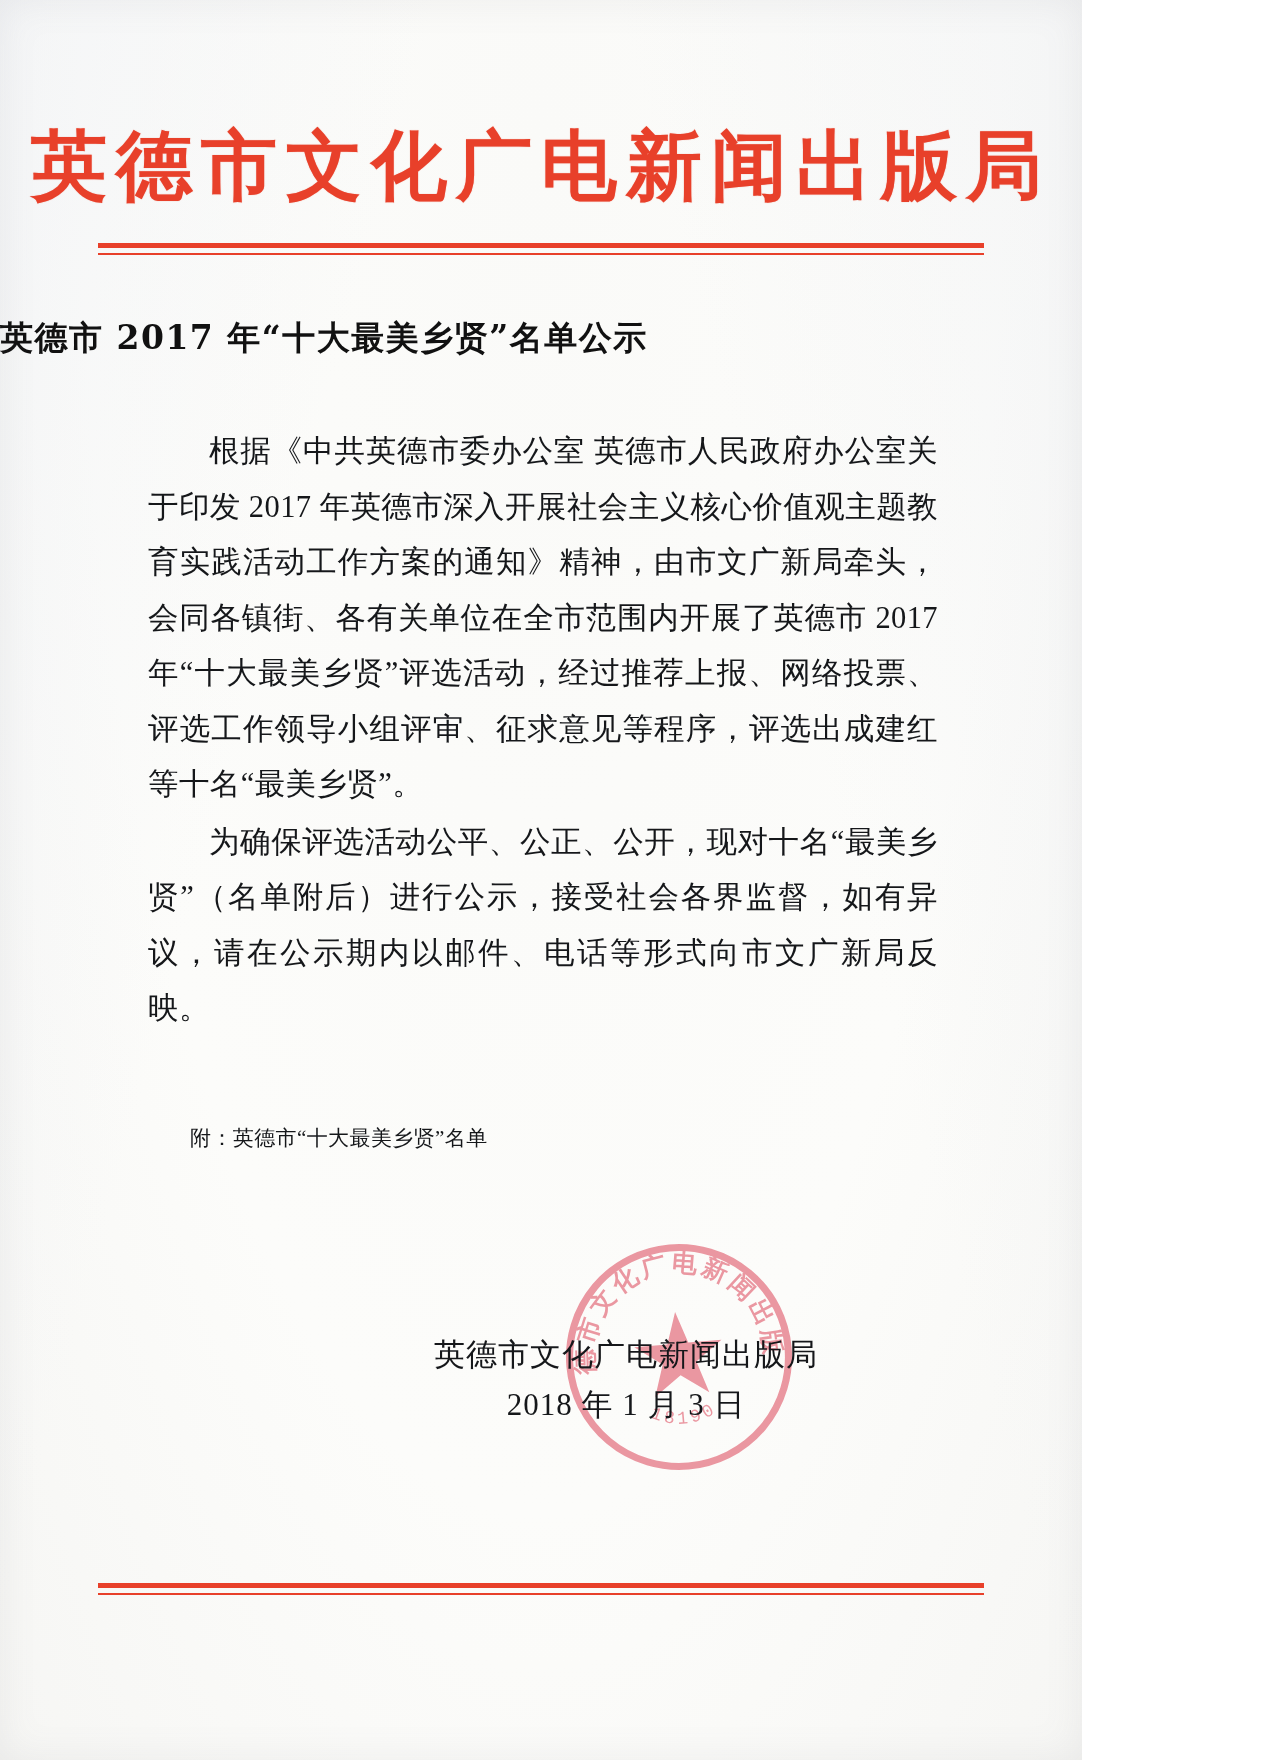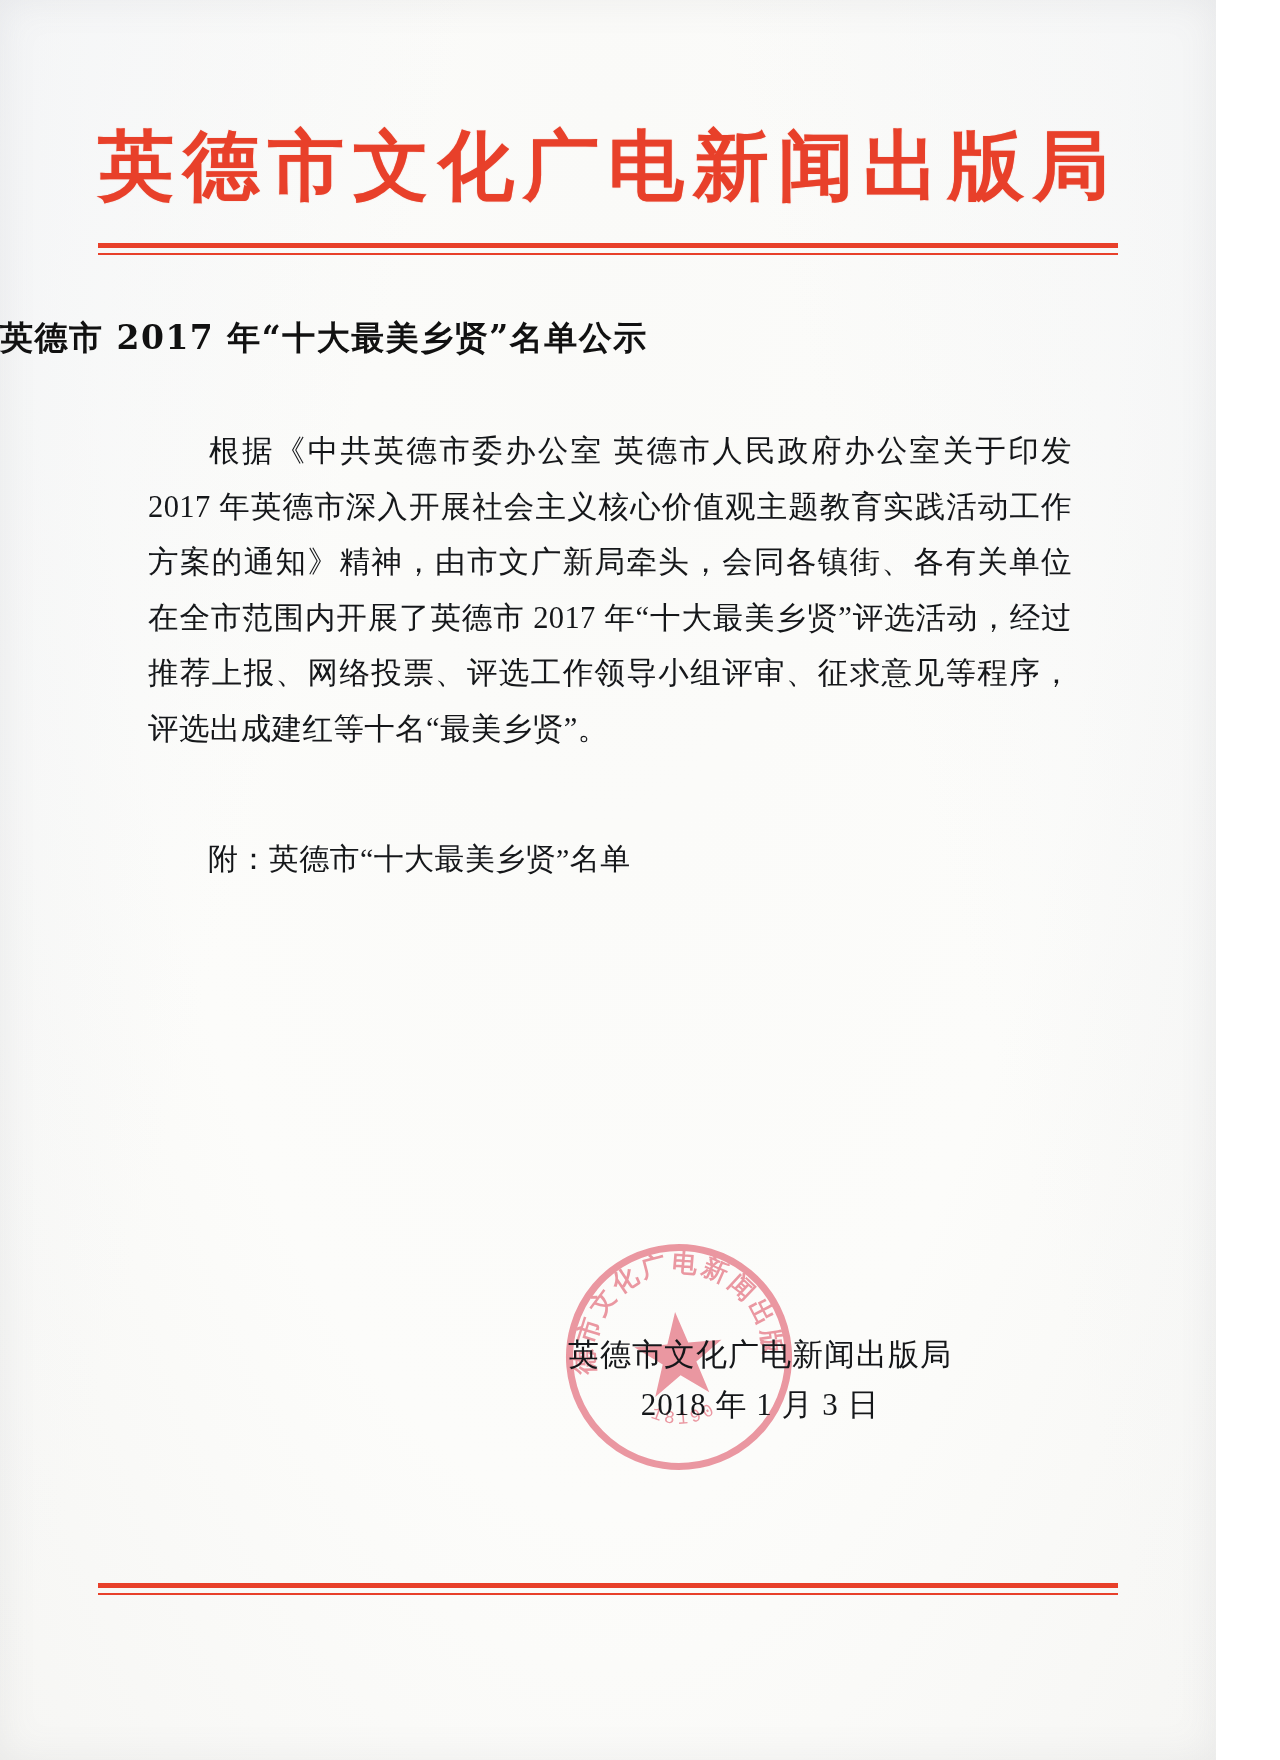--- a/index.html
+++ b/index.html
@@ -2,21 +2,21 @@
 <html><head>
 <meta charset="utf-8">
 <style>
   html, body {
     margin: 0;
     padding: 0;
     background: #ffffff;
   }
   .page {
     position: relative;
-    width: 1216px;
+    width: 1082px;
     height: 1760px;
     background: #e5e5e5;
     overflow: hidden;
     font-family: "Liberation Serif", "DejaVu Serif", serif;
   }
   
   .paper-tint {
     position: absolute;
     inset: 0;
     background:
@@ -116,21 +116,21 @@
     text-indent: 2em;
     letter-spacing: 0.4px;
   }
   .mono-val {
     font-family: "Liberation Mono", "DejaVu Sans Mono", monospace;
     font-size: 27px;
     letter-spacing: 0.5px;
   }
   .attach-line {
     margin-top: 74px;
-    font-size: 30px;
+    font-size: 21px;
     line-height: 55px;
     color: #15171a;
     text-indent: 2em;
     letter-spacing: 0.4px;
   }
 
   
   .signature {
     position: absolute;
     right: 264px;
@@ -179,20 +179,21 @@
     <div class="rule-thick"></div>
     <div class="rule-thin"></div>
   </div>
 
   <div class="doc-title">英德市 2017 年“十大最美乡贤”名单公示</div>
 
   <div class="body-block">
 
     <p class="para">根据《中共英德市委办公室 英德市人民政府办公室关于印发 2017 年英德市深入开展社会主义核心价值观主题教育实践活动工作方案的通知》精神，由市文广新局牵头，会同各镇街、各有关单位在全市范围内开展了英德市 2017 年“十大最美乡贤”评选活动，经过推荐上报、网络投票、评选工作领导小组评审、征求意见等程序，评选出成建红等十名“最美乡贤”。</p>
 
+    <p class="para">为确保评选活动公平、公正、公开，现对十名“最美乡贤”（名单附后）进行公示，接受社会各界监督，如有异议，请在公示期内以邮件、电话等形式向市文广新局反映。</p>
 
 
     <div class="attach-line">附：英德市“十大最美乡贤”名单</div>
   </div>
 
   <div class="seal">
     <svg viewBox="0 0 200 200" xmlns="http://www.w3.org/2000/svg">
       <defs>
         <path id="sealTopArc" d="M 28,100 A 72,72 0 0 1 172,100"></path>
         <path id="sealBotArc" d="M 44,100 A 56,56 0 0 0 156,100"></path>

